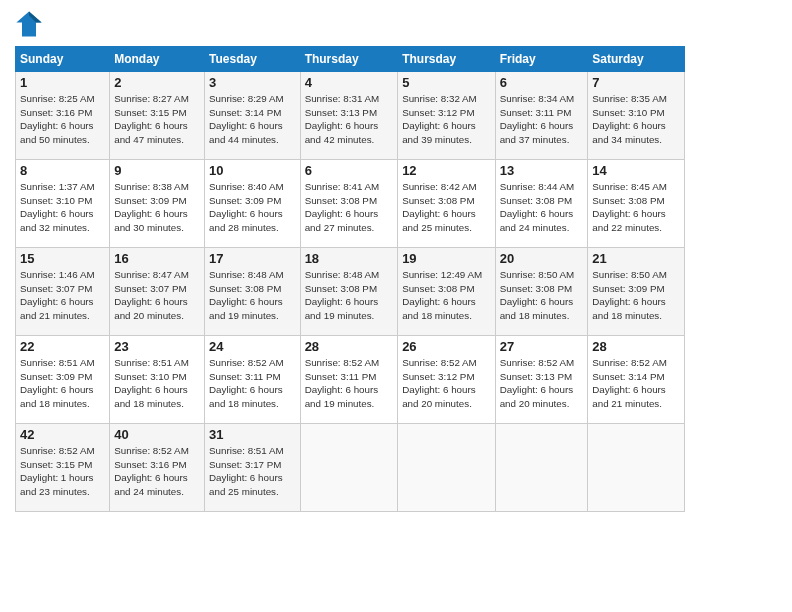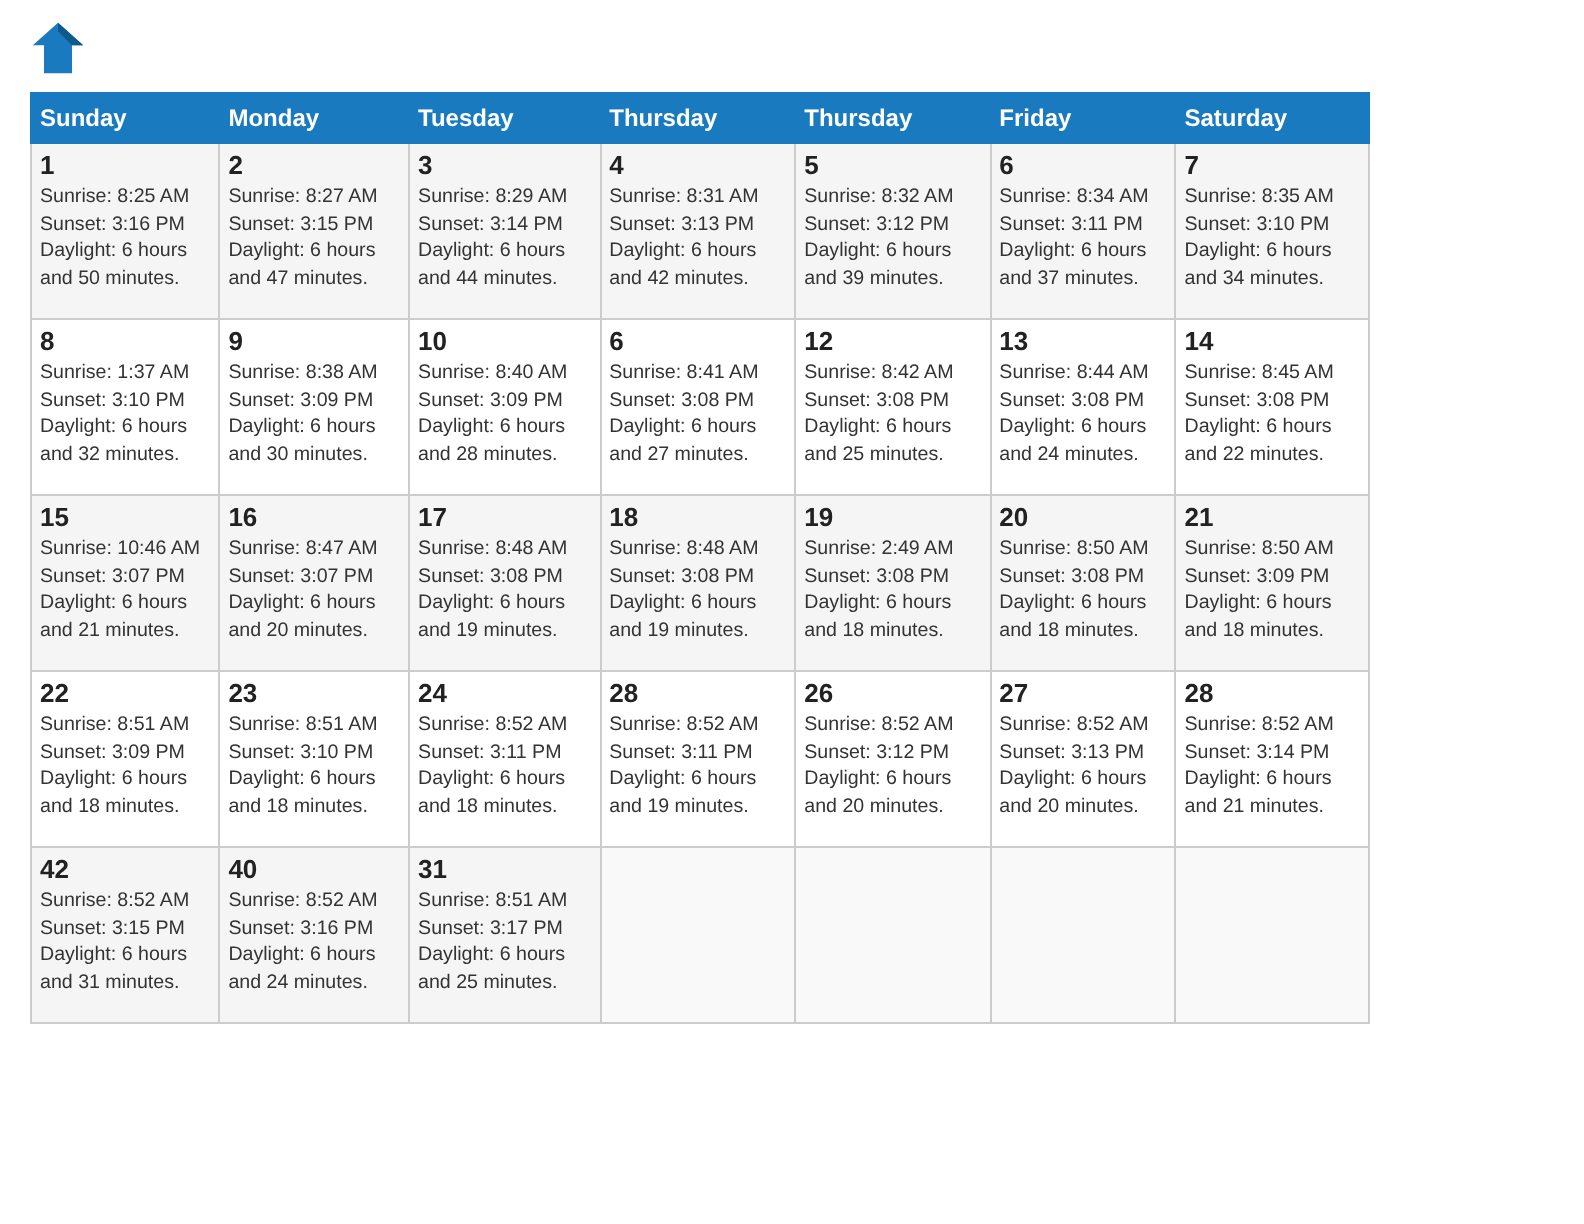--- a/index.html
+++ b/index.html
@@ -241,21 +241,21 @@
           <span>Sunrise: 8:45 AM</span><br>
           <span>Sunset: 3:08 PM</span><br>
           <span>Daylight: 6 hours and 22 minutes.</span>
         </div>
       </td>
         </tr>
         <tr>
           <td>
         <span class="day-num">15</span>
         <div class="day-info">
-          <span>Sunrise: 10:46 AM</span><br>
+          <span>Sunrise: 1:46 AM</span><br>
           <span>Sunset: 3:07 PM</span><br>
           <span>Daylight: 6 hours and 21 minutes.</span>
         </div>
       </td>
           <td>
         <span class="day-num">16</span>
         <div class="day-info">
           <span>Sunrise: 8:47 AM</span><br>
           <span>Sunset: 3:07 PM</span><br>
           <span>Daylight: 6 hours and 20 minutes.</span>
@@ -273,21 +273,21 @@
         <span class="day-num">18</span>
         <div class="day-info">
           <span>Sunrise: 8:48 AM</span><br>
           <span>Sunset: 3:08 PM</span><br>
           <span>Daylight: 6 hours and 19 minutes.</span>
         </div>
       </td>
           <td>
         <span class="day-num">19</span>
         <div class="day-info">
-          <span>Sunrise: 2:49 AM</span><br>
+          <span>Sunrise: 12:49 AM</span><br>
           <span>Sunset: 3:08 PM</span><br>
           <span>Daylight: 6 hours and 18 minutes.</span>
         </div>
       </td>
           <td>
         <span class="day-num">20</span>
         <div class="day-info">
           <span>Sunrise: 8:50 AM</span><br>
           <span>Sunset: 3:08 PM</span><br>
           <span>Daylight: 6 hours and 18 minutes.</span>
@@ -359,21 +359,21 @@
           <span>Daylight: 6 hours and 21 minutes.</span>
         </div>
       </td>
         </tr>
         <tr>
           <td>
         <span class="day-num">42</span>
         <div class="day-info">
           <span>Sunrise: 8:52 AM</span><br>
           <span>Sunset: 3:15 PM</span><br>
-          <span>Daylight: 6 hours and 31 minutes.</span>
+          <span>Daylight: 1 hours and 23 minutes.</span>
         </div>
       </td>
           <td>
         <span class="day-num">40</span>
         <div class="day-info">
           <span>Sunrise: 8:52 AM</span><br>
           <span>Sunset: 3:16 PM</span><br>
           <span>Daylight: 6 hours and 24 minutes.</span>
         </div>
       </td>

